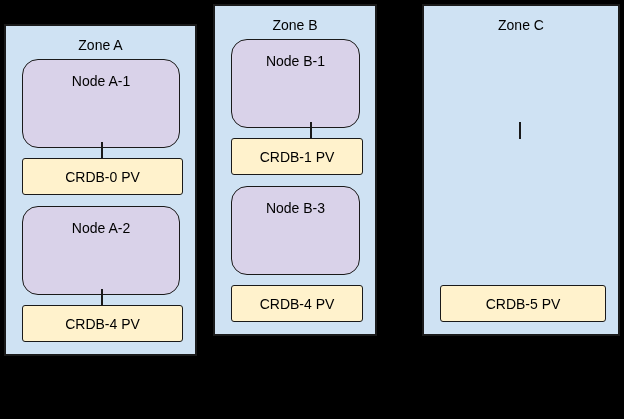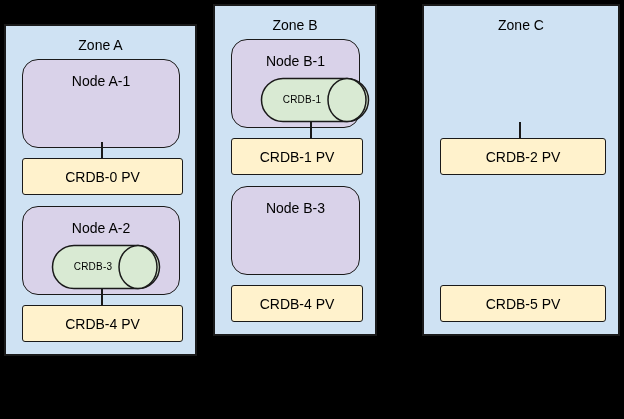--- a/index.html
+++ b/index.html
@@ -110,64 +110,47 @@
   <div class="node row1">
     <div class="node-title">Node A-1</div>
   </div>
   <div class="connector row1"></div>
   <div class="pv row1">
     <span>CRDB-0 PV</span>
   </div>
 
   <div class="node row2">
     <div class="node-title">Node A-2</div>
-    <div class="pod">
-      <svg width="110" height="46" viewBox="0 0 110 46">
-        <path d="M23,1.5 H87 A21.5,21.5 0 0 1 87,44.5 H23 A21.5,21.5 0 0 1 23,1.5 Z" style="fill:var(--pod-fill,#d9ead3); stroke:var(--stroke,#1a1a1a); stroke-width:1.5"></path>
-        <ellipse cx="87" cy="23" rx="19" ry="21.5" style="fill:var(--pod-fill,#d9ead3); stroke:var(--stroke,#1a1a1a); stroke-width:1.5"></ellipse>
-      </svg>
-      <span class="pod-label">CRDB-3</span>
-    </div>
   </div>
   <div class="connector row2"></div>
   <div class="pv row2">
     <span>CRDB-4 PV</span>
   </div>
 </div>
 
 <div class="zone zone-b">
   <div class="zone-title">Zone B</div>
 
   <div class="node row1">
     <div class="node-title">Node B-1</div>
-    <div class="pod">
-      <svg width="110" height="46" viewBox="0 0 110 46">
-        <path d="M23,1.5 H87 A21.5,21.5 0 0 1 87,44.5 H23 A21.5,21.5 0 0 1 23,1.5 Z" style="fill:var(--pod-fill,#d9ead3); stroke:var(--stroke,#1a1a1a); stroke-width:1.5"></path>
-        <ellipse cx="87" cy="23" rx="19" ry="21.5" style="fill:var(--pod-fill,#d9ead3); stroke:var(--stroke,#1a1a1a); stroke-width:1.5"></ellipse>
-      </svg>
-      <span class="pod-label">CRDB-1</span>
-    </div>
   </div>
   <div class="connector row1"></div>
   <div class="pv row1">
     <span>CRDB-1 PV</span>
   </div>
 
   <div class="node row2">
     <div class="node-title">Node B-3</div>
   </div>
   <div class="pv row2">
     <span>CRDB-4 PV</span>
   </div>
 </div>
 
 <div class="zone zone-c">
   <div class="zone-title">Zone C</div>
 
   <div class="connector row1"></div>
-  <div class="pv row1">
-    <span>CRDB-2 PV</span>
-  </div>
 
   <div class="pv row2">
     <span>CRDB-5 PV</span>
   </div>
 </div>
 
 </body></html>

